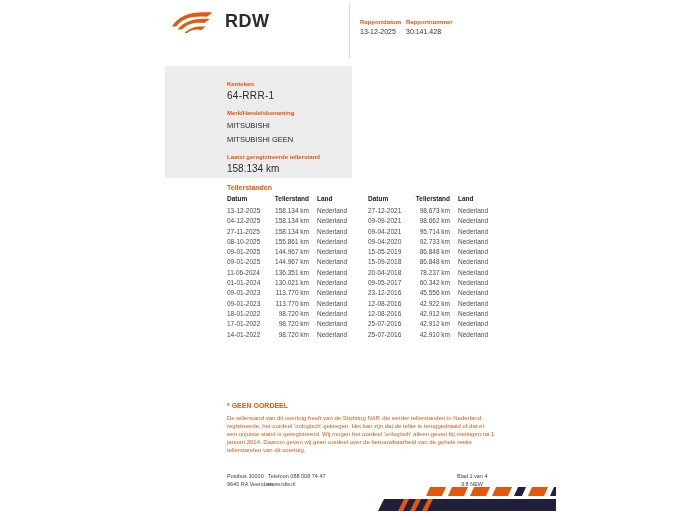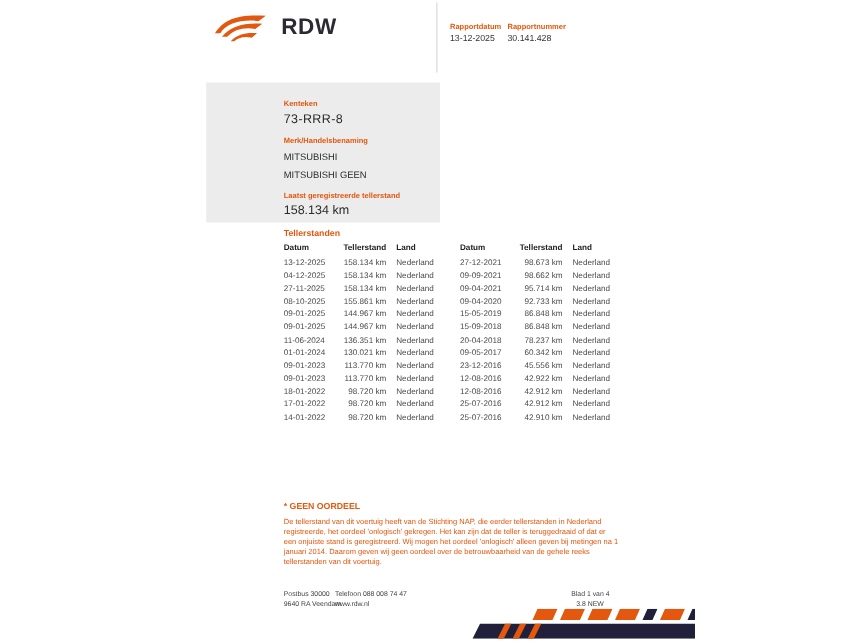--- a/index.html
+++ b/index.html
@@ -97,21 +97,21 @@
       </div>
       <div class="meta-item">
         <span class="meta-label">Rapportnummer</span>
         <span class="meta-value">30.141.428</span>
       </div>
     </div>
   </div>
 
   <div class="vehicle-panel">
     <span class="field-label">Kenteken</span>
-    <div class="kenteken-value">73-RRR-8</div>
+    <div class="kenteken-value">64-RRR-1</div>
     <span class="field-label">Merk/Handelsbenaming</span>
     <div class="merk-line">MITSUBISHI</div>
     <div class="merk-line">MITSUBISHI GEEN</div>
     <span class="field-label spaced">Laatst geregistreerde tellerstand</span>
     <div class="tellerstand-value">158.134 km</div>
   </div>
 
 
   <div class="teller-title">Tellerstanden</div>
 

